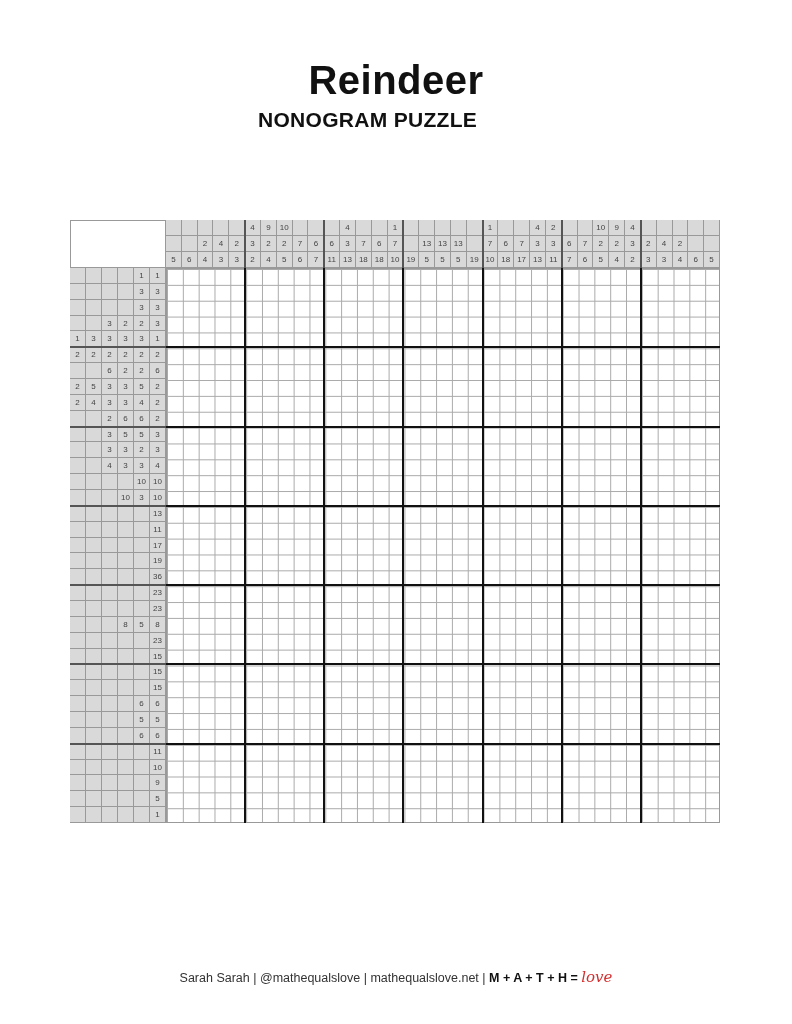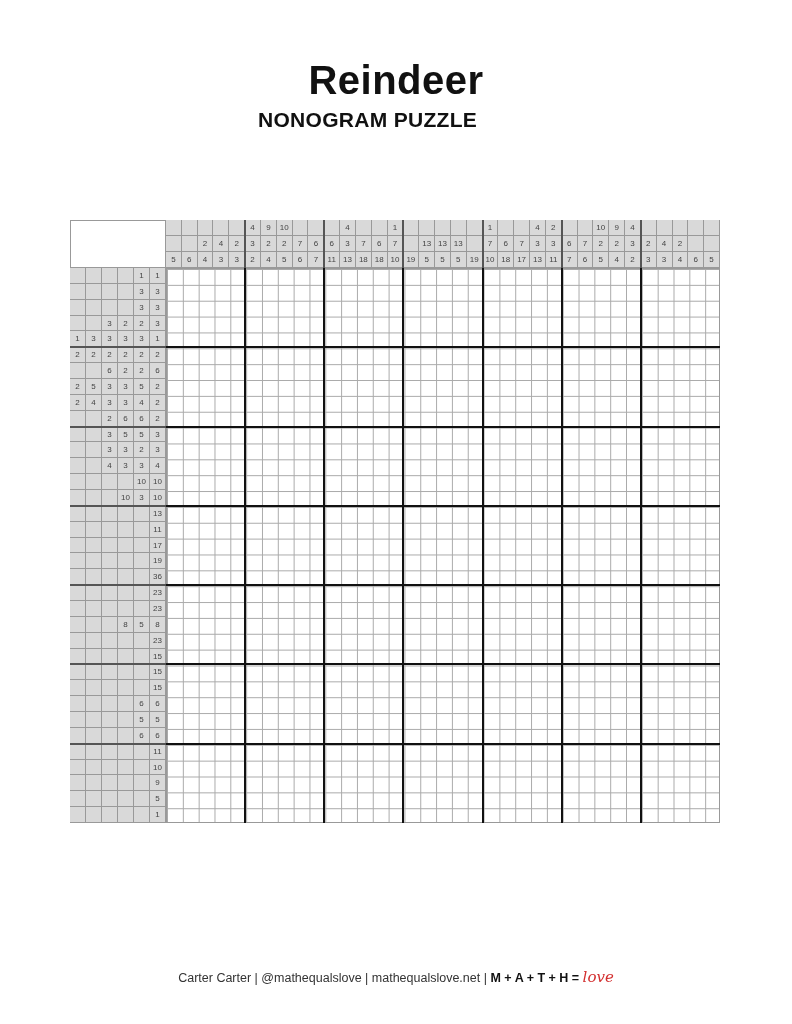--- a/index.html
+++ b/index.html
@@ -367,21 +367,21 @@
     <div class="thick-vc" style="left: 490.714px;"></div>
     <div class="thick-h" style="top: 443.429px;"></div>
     <div class="thick-hr" style="top: 443.429px;"></div>
     <div class="thick-v" style="left: 569.857px;"></div>
     <div class="thick-vc" style="left: 569.857px;"></div>
     <div class="thick-h" style="top: 522.714px;"></div>
     <div class="thick-hr" style="top: 522.714px;"></div>
   </div>
 
 <div class="footer">
-  <span>Carter Carter</span>
+  <span>Sarah Sarah</span>
   <span>|</span>
   <span>@mathequalslove</span>
   <span>|</span>
   <span>mathequalslove.net</span>
   <span>|</span>
   <span class="brand">M + A + T + H =</span>
   <span class="love">love</span>
 </div>
 
 </body></html>

